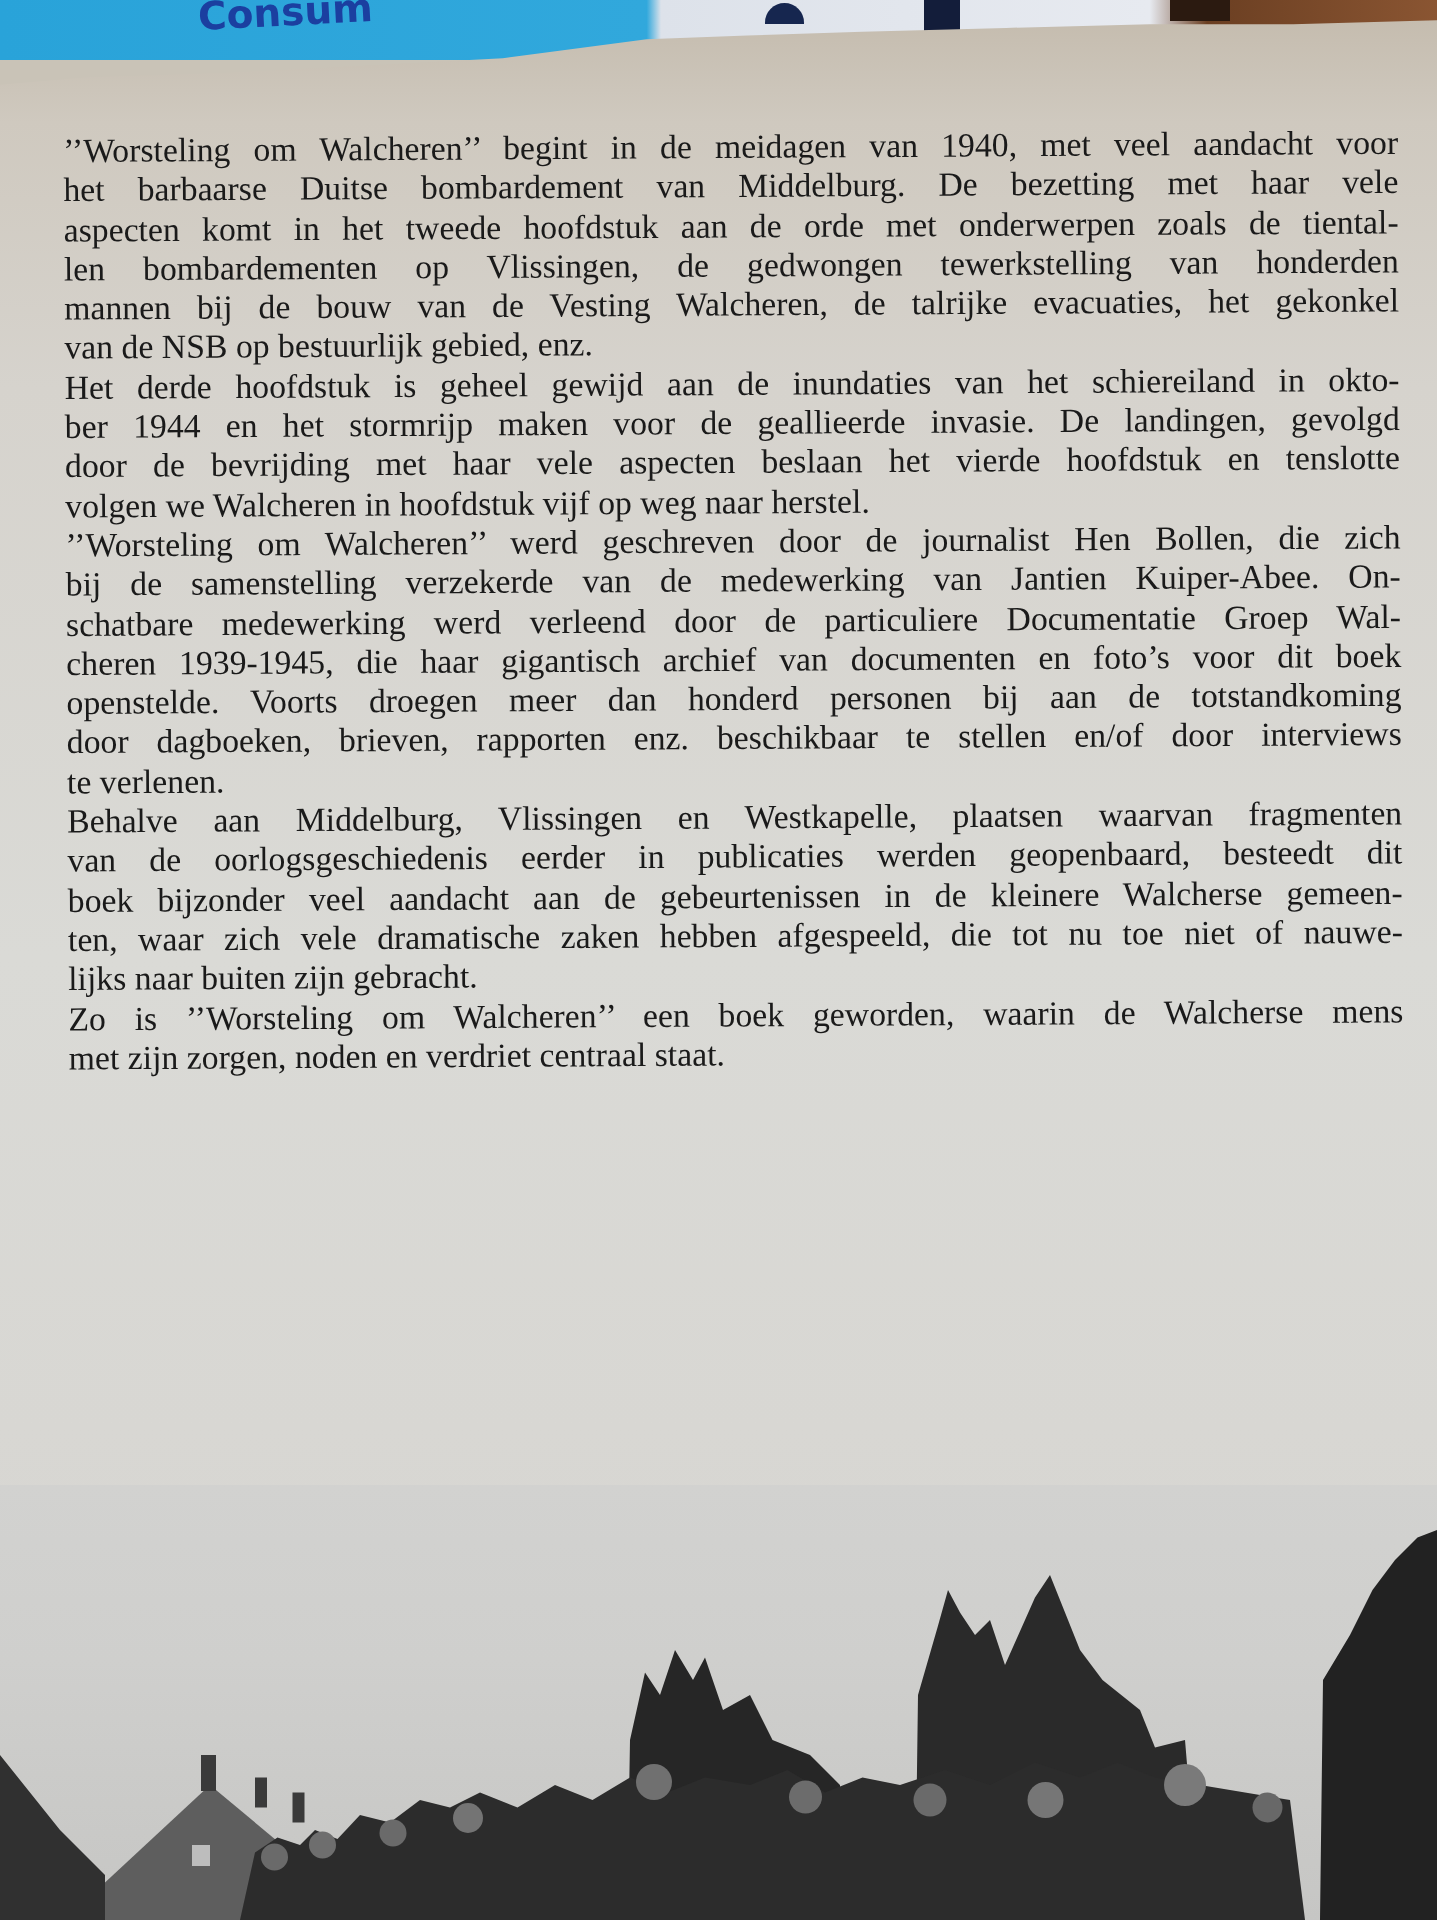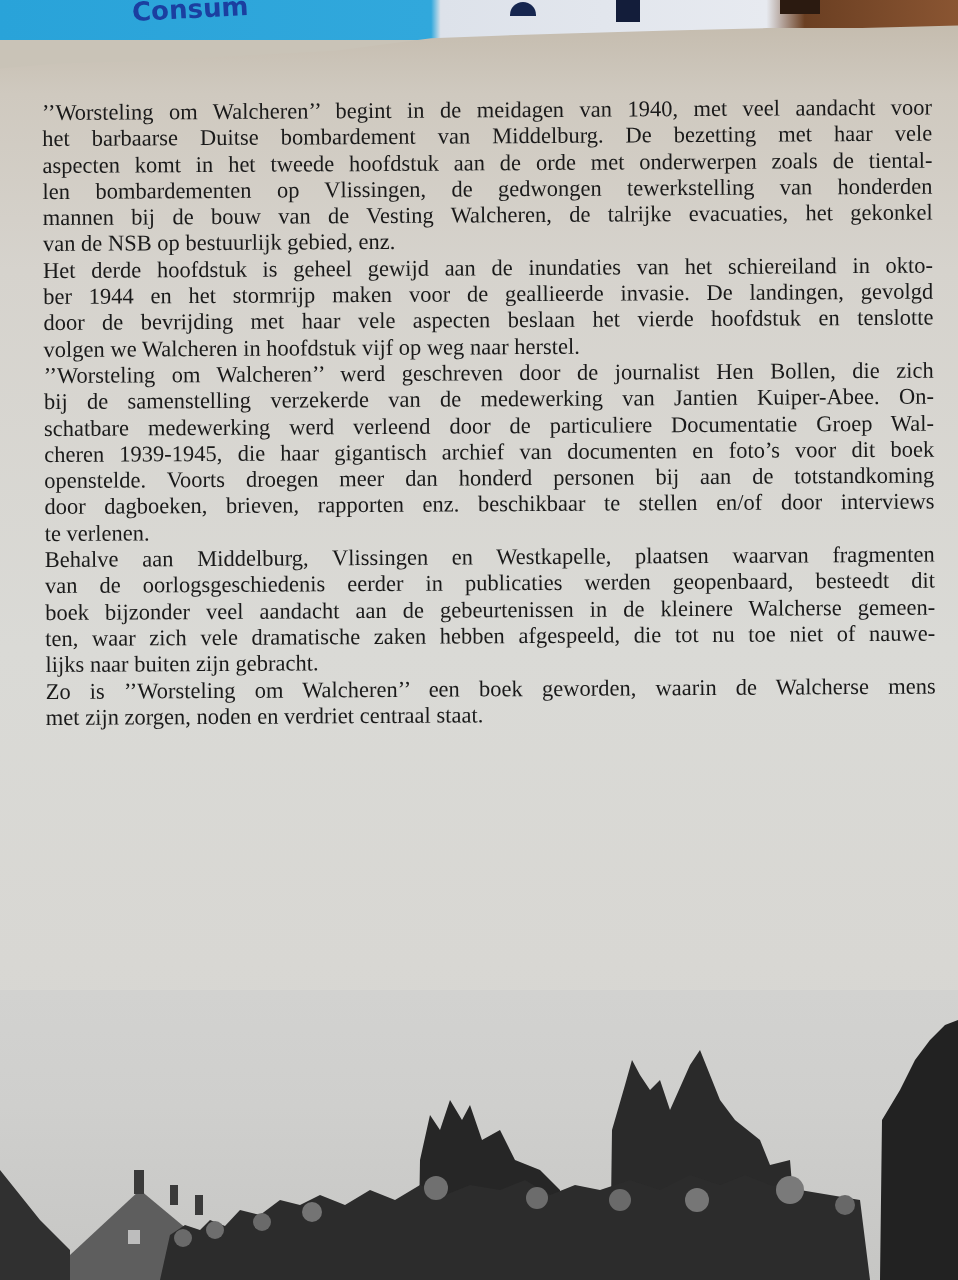--- a/index.html
+++ b/index.html
@@ -46,21 +46,21 @@
     }
     .backdrop-dark {
       position: absolute;
       left: 780px; top: 0;
       width: 40px; height: 14px;
       background: #2b1a10;
     }
     
     .page {
       position: absolute;
-      left: 0; top: 18px;
+      left: 0; top: 6px;
       width: 958px; height: 1262px;
       background: linear-gradient(180deg, #c4bbad 0%, #cfc9bf 6%, #d6d3cd 20%, #dadad6 50%, #d8d7d3 75%, #d4d3cf 100%);
       clip-path: polygon(0 4%, 6% 3.6%, 15% 3.4%, 25% 3%, 35% 2.6%, 45% 1.6%, 52% 1.4%, 60% 1.2%, 70% 1.0%, 80% 0.8%, 90% 0.8%, 100% 0.6%, 100% 100%, 0 100%);
     }
     .page-inner {
       position: absolute;
       left: 0; top: 0; right: 0; bottom: 0;
     }
     .text-block {
       position: absolute;

